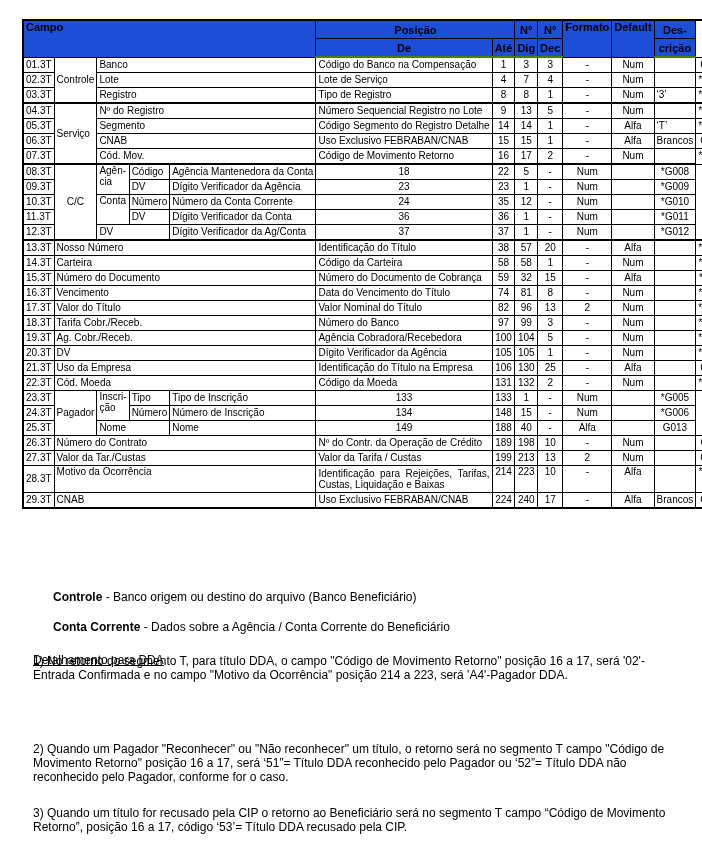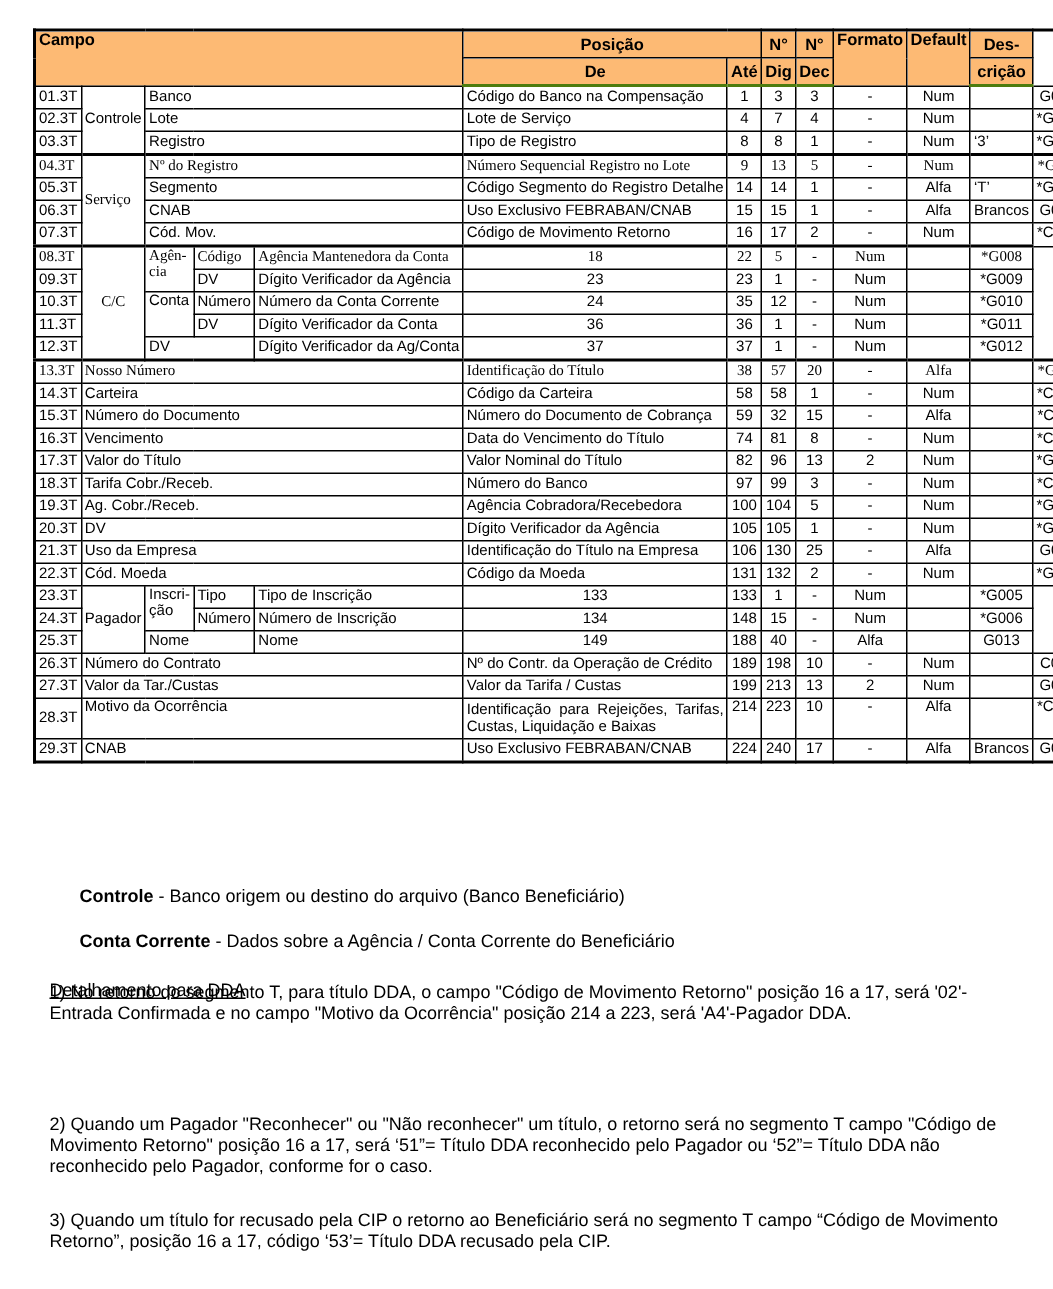--- a/index.html
+++ b/index.html
@@ -1,23 +1,23 @@
 <!DOCTYPE html>
 <html><head>
 <meta charset="utf-8">
 <style>
   html, body { margin:0; padding:0; background:#ffffff; }
   body { width:702px; height:859px; position:relative; font-family:"Liberation Sans", sans-serif; color:#000; overflow:hidden; }
   table.spec { position:absolute; left:22px; top:19px; border-collapse:collapse; width:657px; font-size:10px; border:2px solid #000; }
   table.spec td, table.spec th { border:1px solid #000; padding:0 2px; height:14px; line-height:12px; white-space:nowrap; overflow:hidden; }
-  table.spec th { background:#fdba74; font-weight:bold; font-size:11px; text-align:center; height:17px; }
+  table.spec th { background:#1d4ed8; font-weight:bold; font-size:11px; text-align:center; height:17px; }
   table.spec th.campo { text-align:left; vertical-align:top; }
   table.spec thead tr:last-child th { border-bottom:2px solid #4d7c0f; }
   .c { text-align:center; }
-  .sep td { border-top:2px solid #000 !important;font-family:Liberation Serif, serif; }
+  .sep td { border-top:2px solid #000 !important; }
   .wrap { white-space:normal !important; line-height:11px !important; }
   .vtop { vertical-align:top; }
   .notes { position:absolute; left:0; top:0; width:702px; font-size:12px; }
   .note-def { position:absolute; left:53px; }
   .note-def b { font-weight:bold; }
   .dda-title { position:absolute; left:33px; text-decoration:underline; }
   .para { position:absolute; left:33px; width:640px; line-height:14px; }
 </style>
 </head>
 <body>

